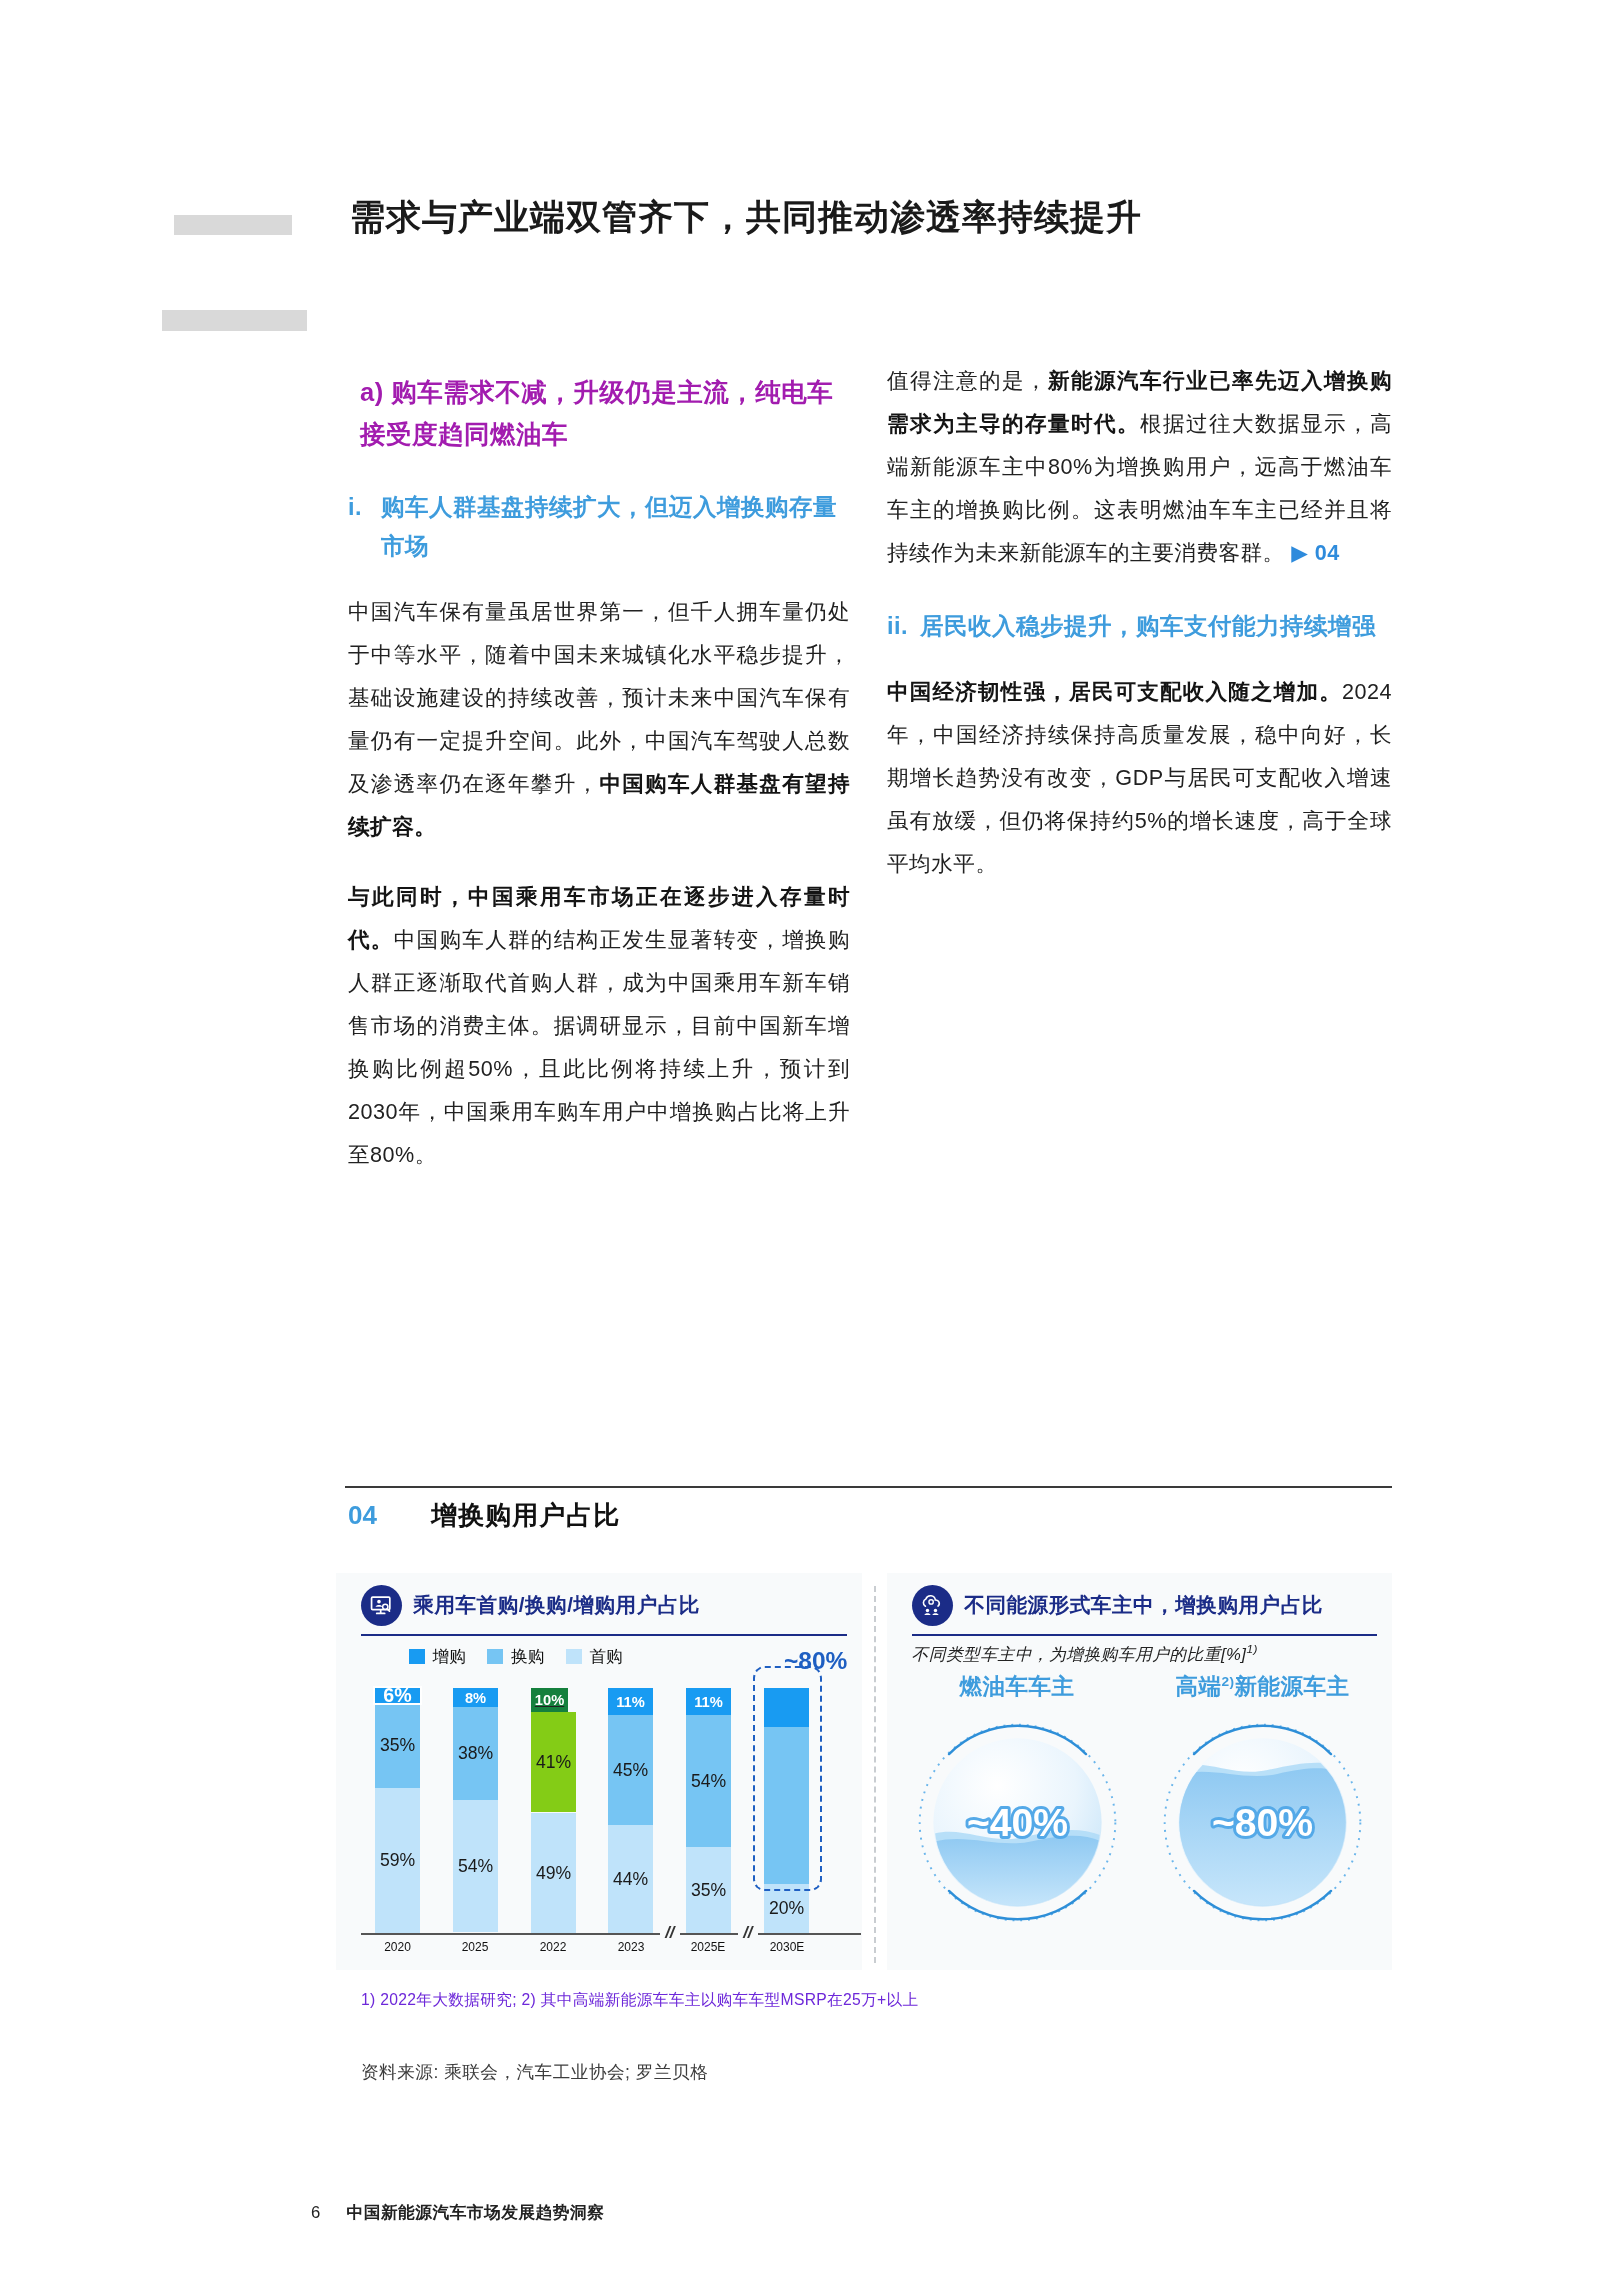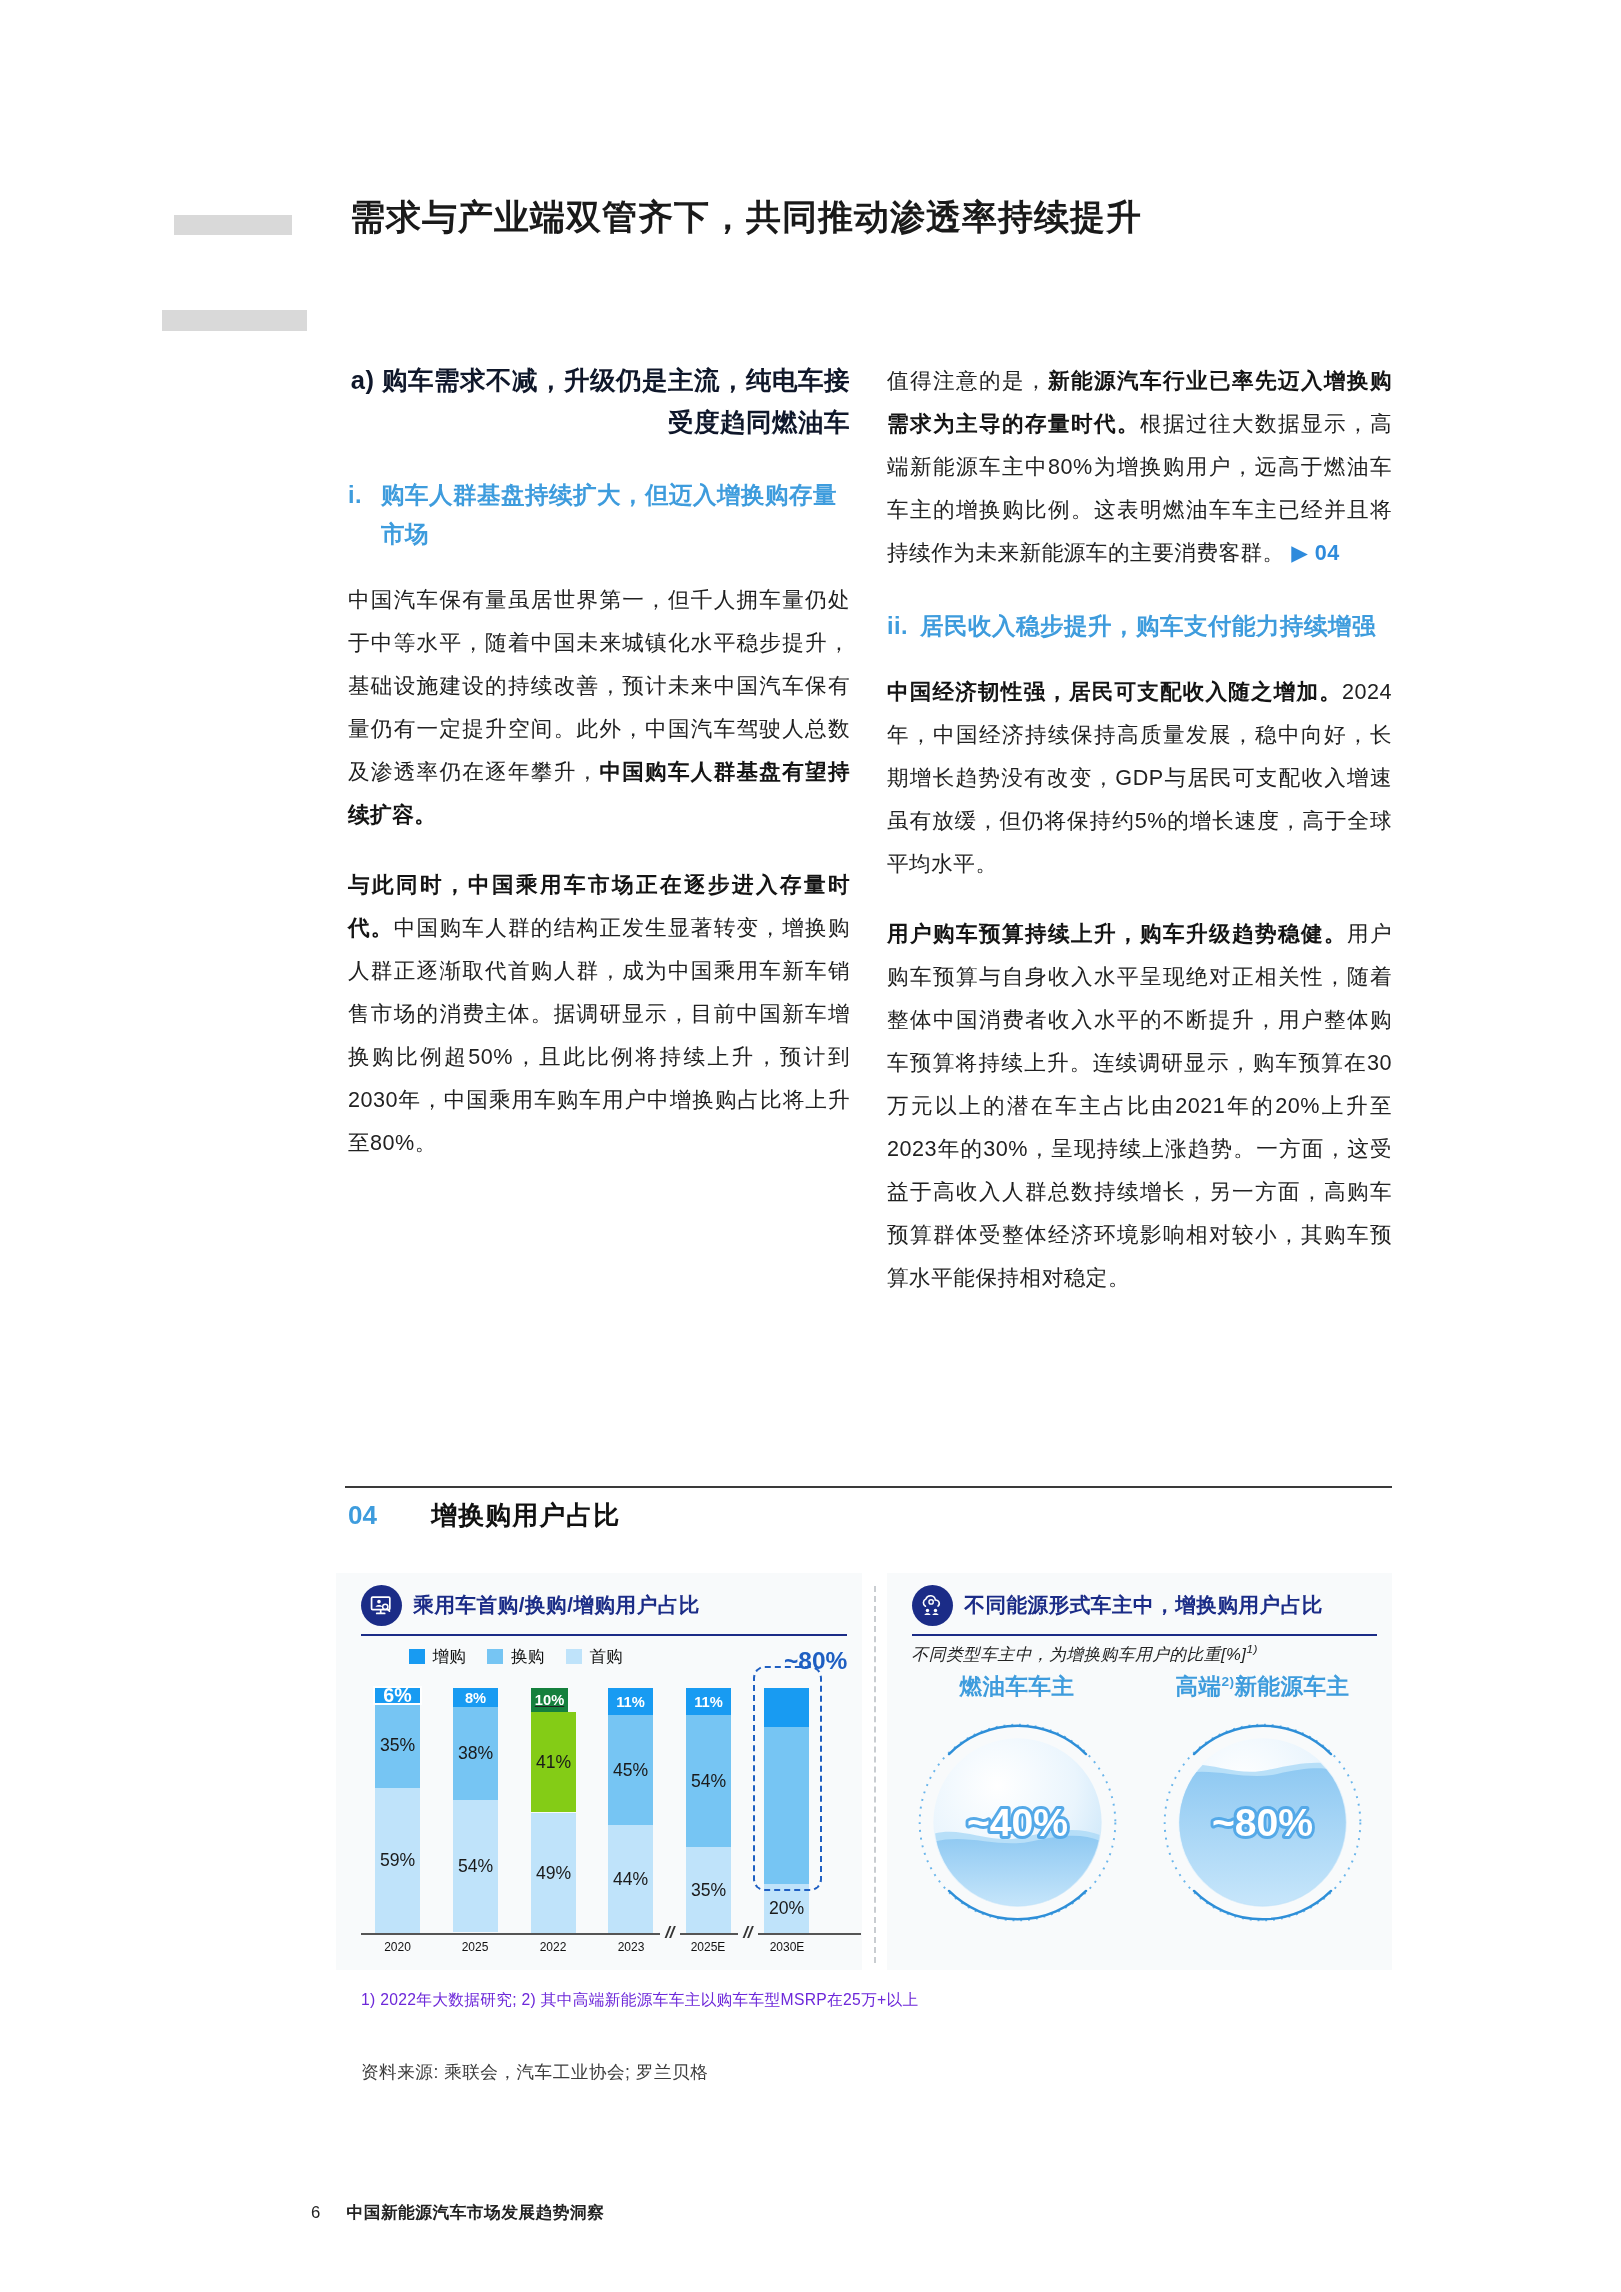--- a/index.html
+++ b/index.html
@@ -7,21 +7,21 @@
         font-family:"Liberation Sans","DejaVu Sans",sans-serif;color:#212121;}
   .deco-bar{position:absolute;background:#D9D9D9;}
   #deco1{left:174px;top:215px;width:118px;height:19.6px;}
   #deco2{left:162px;top:310px;width:145px;height:20.6px;}
   #main-title{position:absolute;left:350px;top:194px;width:1049px;margin:0;
         font-size:35px;font-weight:bold;color:#1A1A1A;letter-spacing:1px;line-height:1.3;}
   
   .col{position:absolute;top:359px;}
   #col-left{left:348px;width:502px;}
   #col-right{left:887px;width:505px;}
-  .h-a{margin:0;font-size:25.5px;line-height:42px;font-weight:bold;color:#0f172a;letter-spacing:0.5px;text-align:right;}
+  .h-a{margin:12px;font-size:25.5px;line-height:42px;font-weight:bold;color:#a21caf;letter-spacing:0.5px;}
   .h-i{position:relative;margin:33px 0 0;padding-left:33px;font-size:23.5px;line-height:39px;
        font-weight:bold;color:#3E9CDD;letter-spacing:0.5px;}
   .h-i .num{position:absolute;left:0;top:0;}
   .col p{margin:27.4px 0 0;font-size:21.6px;line-height:43px;letter-spacing:0.5px;
          text-align:justify;color:#212121;}
   .col .after-h{margin-top:23.5px;}
   .col b{font-weight:bold;color:#141414;}
   .ref{color:#2E8BDC;font-weight:bold;white-space:nowrap;}
   
   #exhibit-rule{position:absolute;left:345px;top:1486px;width:1047px;height:2px;background:#3A3A3A;}
@@ -98,23 +98,20 @@
     <p style="margin-top:0">
       <span>值得注意的是，</span><b>新能源汽车行业已率先迈入增换购需求为主导的存量时代。</b><span>根据过往大数据显示，高端新能源车主中80%为增换购用户，远高于燃油车车主的增换购比例。这表明燃油车车主已经并且将持续作为未来新能源车的主要消费客群。</span>
       <span class="ref">▶ 04</span>
     </p>
     <h3 class="h-i">
       <span class="num">ii.</span>
       <span>居民收入稳步提升，购车支付能力持续增强</span>
     </h3>
     <p class="after-h">
       <b>中国经济韧性强，居民可支配收入随之增加。</b><span>2024年，中国经济持续保持高质量发展，稳中向好，长期增长趋势没有改变，GDP与居民可支配收入增速虽有放缓，但仍将保持约5%的增长速度，高于全球平均水平。</span>
-    </p>
-    <p>
-      <b>用户购车预算持续上升，购车升级趋势稳健。</b><span>用户购车预算与自身收入水平呈现绝对正相关性，随着整体中国消费者收入水平的不断提升，用户整体购车预算将持续上升。连续调研显示，购车预算在30万元以上的潜在车主占比由2021年的20%上升至2023年的30%，呈现持续上涨趋势。一方面，这受益于高收入人群总数持续增长，另一方面，高购车预算群体受整体经济环境影响相对较小，其购车预算水平能保持相对稳定。</span>
     </p>
   </div>
 
   <div id="exhibit-rule"></div>
   <div id="exhibit-head">
     <span class="ex-num">04</span>
     <span class="ex-title">增换购用户占比</span>
   </div>
 
   <div id="panel-left" class="panel">

